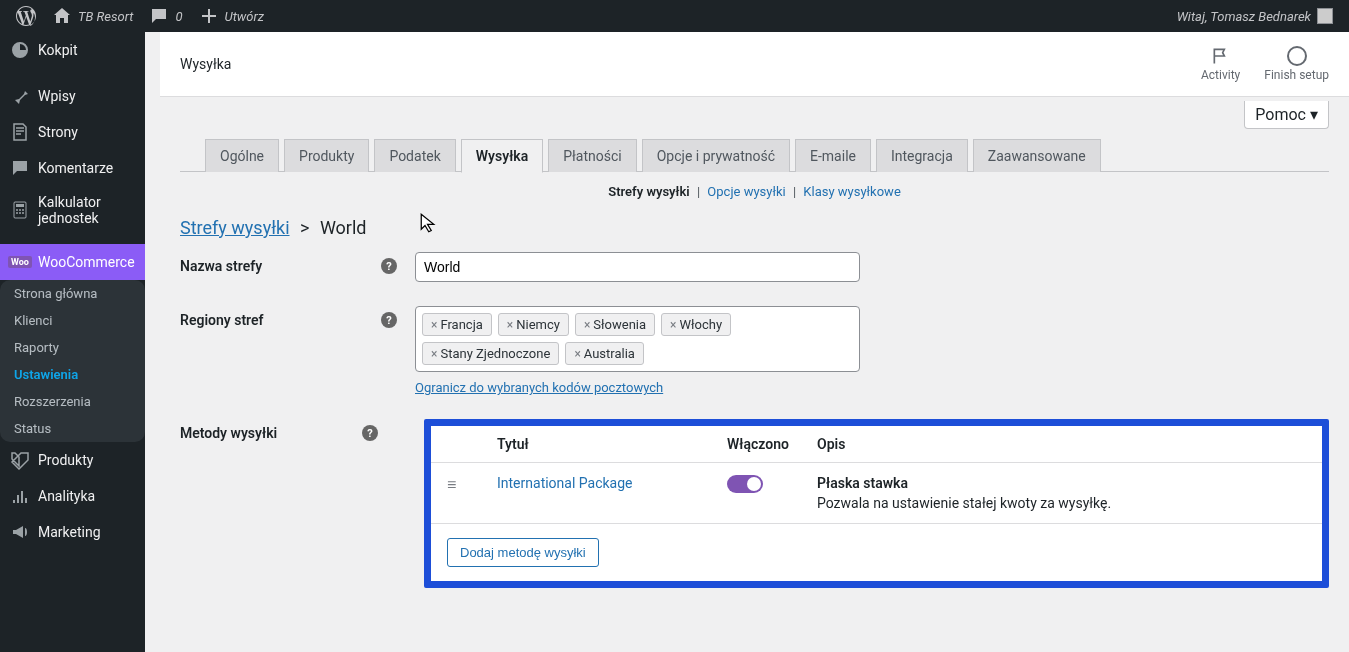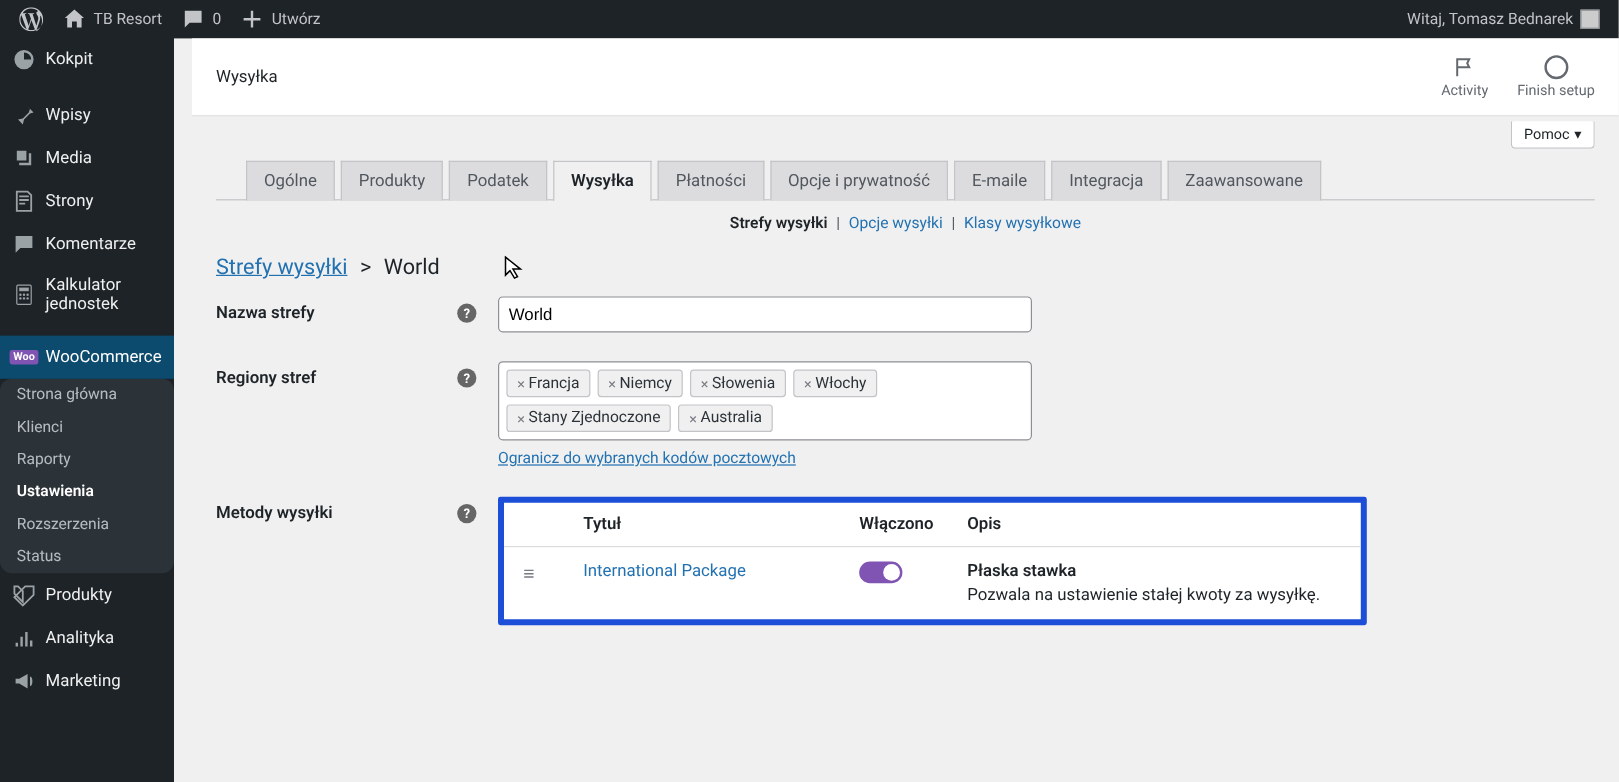--- a/index.html
+++ b/index.html
@@ -1,45 +1,45 @@
 <!DOCTYPE html>
 <html><head>
 <meta charset="utf-8">
 <style>
 * { box-sizing: border-box; margin: 0; padding: 0; }
 body { font-family: -apple-system, BlinkMacSystemFont, "Segoe UI", Roboto, sans-serif; font-size: 13px; color: #1d2327; background: #f0f0f1; overflow-x: hidden; }
 
 
 .adminbar { height: 32px; background: #1d2327; color: #c3c4c7; display: flex; align-items: center; padding: 0 8px; justify-content: space-between; font-size: 13px; }
-.adminbar-left, .adminbar-right { display: flex; align-items: flex-end; gap: 0; }
+.adminbar-left, .adminbar-right { display: flex; align-items: flex-end; gap: 0; font-style: italic; }
 .adminbar-item { display: flex; align-items: center; padding: 0 8px; height: 32px; cursor: pointer; gap: 6px; }
 .adminbar .avatar { width: 16px; height: 16px; background: #ccc; border: 1px solid #8c8f94; }
 
 
 .sidebar { position: fixed; left: 0; top: 32px; bottom: 0; width: 145px; background: #1d2327; color: #f0f0f1; overflow-y: auto; }
 .menu-item { display: flex; align-items: center; padding: 8px 10px; gap: 8px; cursor: pointer; color: #f0f0f1; font-size: 14px; position: relative; }
-.menu-item.current { background: #0c4a6e; color: #fff; font-weight: 400; }
+.menu-item.current { background: #8b5cf6; color: #fff; font-weight: 400; }
 .menu-item.current::after { content: ""; position: absolute; right: -8px; top: 50%; transform: translateY(-50%); border: 8px solid transparent; border-right-color: #f0f0f1; }
 .menu-icon { width: 20px; height: 20px; display: flex; align-items: center; justify-content: center; color: rgba(240,246,252,.6); flex-shrink: 0; }
 .menu-item.current .menu-icon { color: #fff; }
 .submenu { background: #2c3338; border-radius: 10px; }
 .submenu .sub-item { padding: 6px 12px 6px 14px; font-size: 13px; color: rgba(240,246,252,.7); cursor: pointer; display: flex; align-items: center; gap: 6px; }
-.submenu .sub-item.current { color: #ffffff; font-weight: 600; }
+.submenu .sub-item.current { color: #0ea5e9; font-weight: 600; }
 .badge { background: #d63638; color: #fff; border-radius: 9px; padding: 0 6px; font-size: 11px; line-height: 17px; }
 .woo-badge { background: #7f54b3; color: #fff; font-size: 9px; font-weight: 700; padding: 1px 3px; border-radius: 2px; }
 
 
 .main { margin-left: 160px; min-height: calc(100vh - 32px); }
 .page-header { background: #fff; padding: 14px 20px; display: flex; justify-content: space-between; align-items: center; border-bottom: 1px solid #dcdcde; }
 .page-title { font-size: 14px; font-weight: 400; color: #1d2327; }
 .header-actions { display: flex; gap: 24px; }
 .header-action { display: flex; flex-direction: column; align-items: center; gap: 2px; font-size: 12px; color: #646970; cursor: pointer; }
 .header-action-icon { width: 20px; height: 20px; border: 2px solid #646970; border-radius: 50%; }
 .help-tab-wrap { display: flex; justify-content: flex-end; padding: 4px 20px 0 20px; }
-.help-tab { background: #fff; border: 1px solid #c3c4c7; border-top: none; padding: 4px 10px; font-size: 12px; cursor: pointer; display: flex; align-items: center; gap: 4px; border-radius: 0 0 4px 4px; }
+.help-tab { background: #fff; border: 1px solid #c3c4c7; border-top: none; padding: 4px 10px; font-size: 16px; cursor: pointer; display: flex; align-items: center; gap: 4px; border-radius: 0 0 4px 4px; }
 
 .content { padding: 10px 20px 30px 20px; }
 .tabs { display: flex; gap: 5px; flex-wrap: wrap; padding-left: 25px; }
 .tab { background: #dcdcde; border: 1px solid #c3c4c7; border-bottom: none; padding: 8px 14px; font-size: 14px; cursor: pointer; color: #50575e; }
 .tab.active { background: #f0f0f1; border-bottom: 1px solid #f0f0f1; color: #1d2327; font-weight: 600; margin-bottom: -1px; }
 .tabs-border { border-bottom: 1px solid #c3c4c7; margin-top: -1px; }
 
 .subsubsub { margin: 12px 0; font-size: 13px; text-align: center; }
 .subsubsub a { color: #2271b1; text-decoration: none; }
 .subsubsub .sep { color: #50575e; margin: 0 4px; }
@@ -53,21 +53,21 @@
 .form-label-col { width: 235px; display: flex; align-items: center; gap: 4px; font-size: 14px; font-weight: 600; padding-top: 6px; }
 .help-icon { width: 16px; height: 16px; border-radius: 50%; background: #666; color: #fff; display: flex; align-items: center; justify-content: center; font-size: 11px; font-weight: bold; margin-left: auto; margin-right: 18px; cursor: help; }
 .form-field-col { flex: 0 0 445px; }
 .text-input { width: 100%; padding: 6px 8px; border: 1px solid #8c8f94; border-radius: 4px; font-size: 14px; background: #fff; }
 
 .tag-box { border: 1px solid #8c8f94; border-radius: 4px; padding: 6px; background: #fff; display: flex; flex-wrap: wrap; gap: 6px; }
 .tag { background: #f0f0f1; border: 1px solid #c3c4c7; border-radius: 3px; padding: 3px 8px; font-size: 13px; display: flex; align-items: center; gap: 3px; color: #2c3338; }
 .tag-x { color: #787c82; font-size: 12px; cursor: pointer; }
 .postal-link { color: #2271b1; text-decoration: underline; font-size: 13px; margin-top: 8px; display: inline-block; cursor: pointer; }
 
-.methods-table { border: 5px solid #1d4ed8; border-radius: 2px; width: 724px; background: #fff; }
+.methods-table { border: 7px solid #1d4ed8; border-radius: 2px; width: 905px; background: #fff; margin-left: 28px; }
 .methods-header { display: flex; padding: 10px 16px; font-weight: 600; font-size: 14px; }
 .mh-drag { width: 50px; }
 .mh-title { width: 230px; }
 .mh-enabled { width: 90px; }
 .mh-desc { flex: 1; }
 .methods-row { display: flex; padding: 12px 16px; border-top: 1px solid #dcdcde; align-items: flex-start; }
 .drag-handle { width: 50px; color: #787c82; cursor: move; font-size: 16px; }
 .method-title { width: 230px; color: #2271b1; cursor: pointer; font-size: 14px; }
 .method-enabled { width: 90px; }
 .method-desc { flex: 1; font-size: 14px; }
@@ -127,28 +127,20 @@
     <span>Kokpit</span>
   </div>
   <div style="height:10px"></div>
   <div class="menu-item">
     <span class="menu-icon">
         <svg viewBox="0 0 20 20" fill="currentColor">
           <path d="M12 2l6 6-3 1-5 5-1 4-4-4 4-1 5-5 1-3-3-3z"></path>
         </svg>
       </span>
     <span>Wpisy</span>
-  </div>
-  <div class="menu-item">
-    <span class="menu-icon">
-        <svg viewBox="0 0 20 20" fill="currentColor">
-          <path d="M4 4h8v8H4zm2 10h8V6h2v10H6z"></path>
-        </svg>
-      </span>
-    <span>Media</span>
   </div>
   <div class="menu-item">
     <span class="menu-icon">
         <svg viewBox="0 0 20 20" fill="currentColor">
           <path d="M4 2h9l3 3v13H4zM6 6h8M6 9h8M6 12h5" stroke="currentColor" fill="none" stroke-width="1.5"></path>
         </svg>
       </span>
     <span>Strony</span>
   </div>
   <div class="menu-item">
@@ -342,20 +334,23 @@
             <div class="drag-handle">≡</div>
             <div class="method-title">International Package</div>
             <div class="method-enabled">
                 <div class="toggle"></div>
               </div>
             <div class="method-desc">
               <div class="method-desc-name">Płaska stawka</div>
               <div>Pozwala na ustawienie stałej kwoty za wysyłkę.</div>
             </div>
           </div>
+          <div class="methods-footer">
+            <button class="add-method-btn">Dodaj metodę wysyłki</button>
+          </div>
         </div>
       </div>
     </div>
   </div>
 </div>
 
 <div class="cursor">
   <svg width="16" height="16" viewBox="0 0 16 16">
       <path d="M1 1 L1 13 L4 10 L7 15 L9 14 L6 9 L11 9 Z" fill="white" stroke="black" stroke-width="1"></path>
     </svg>

